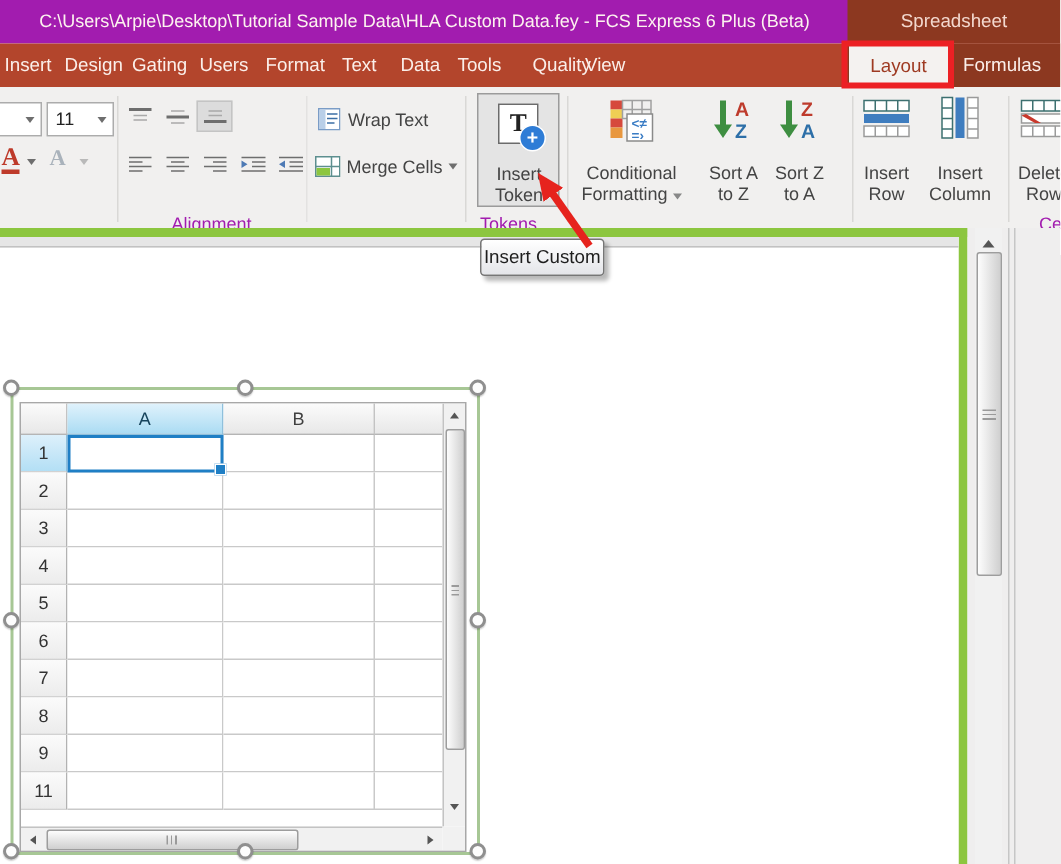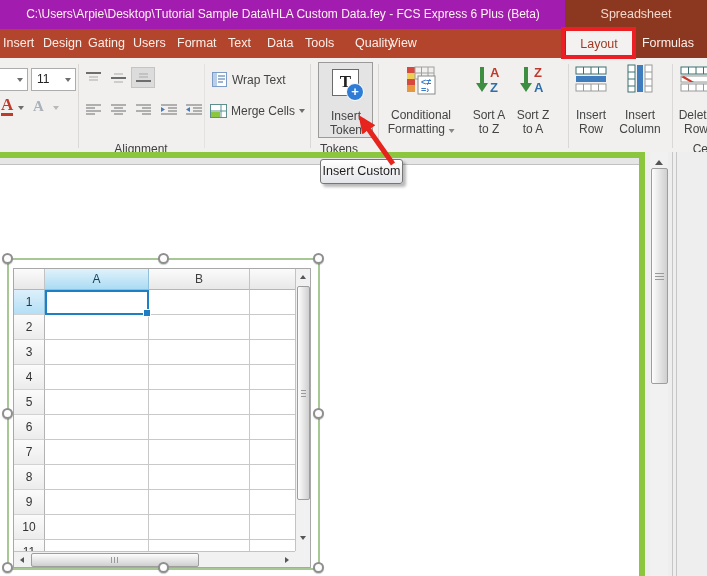--- a/index.html
+++ b/index.html
@@ -23,21 +23,21 @@
   
   #ribbon{left:0;top:58px;width:707px;height:94px;background:#F1F0EF;color:#444;}
   .vsep{top:6px;height:84px;width:1px;background:#D9D8D6;}
   .combo{top:10px;height:23px;background:#fff;border:1px solid #ACACAC;box-sizing:border-box;
       font-size:12px;color:#222;}
   .combo .val{position:absolute;left:5px;top:0;line-height:21px;}
   .dd{width:0;height:0;border-left:3.5px solid transparent;border-right:3.5px solid transparent;
       border-top:4px solid #6E6E6E;display:inline-block;}
   .combo .dd{position:absolute;right:4px;top:9px;}
   .lbl{font-size:12px;color:#444;white-space:nowrap;}
-  .glabel{font-size:12px;color:#404040;white-space:nowrap;top:84px;}
+  .glabel{font-size:12px;color:#a21caf;white-space:nowrap;top:84px;}
   .bigbtn-l1{top:46px;} .bigbtn-l2{top:60px;}
   .cmd{cursor:default;}
   .pressed{background:#DCDCDC;border:1px solid #C4C4C4;}
   
   svg{display:block;}
   
   #btn-insert-token{left:318px;top:4px;width:55px;height:76px;background:#E4E4E4;
       border:1px solid #9B9B9B;box-sizing:border-box;}
   #tok-sq{position:absolute;left:13px;top:6px;width:25px;height:25px;background:#fff;
       border:1.5px solid #6B6B6B;font-weight:bold;font-size:17px;color:#222;
@@ -456,26 +456,20 @@
             <div class="cell cb"></div>
             <div class="cell cc"></div>
           </div>
         <div class="srow">
             <div class="rh">9</div>
             <div class="cell ca"></div>
             <div class="cell cb"></div>
             <div class="cell cc"></div>
           </div>
         <div class="srow">
-            <div class="rh">10</div>
-            <div class="cell ca"></div>
-            <div class="cell cb"></div>
-            <div class="cell cc"></div>
-          </div>
-        <div class="srow">
             <div class="rh">11</div>
             <div class="cell ca"></div>
             <div class="cell cb"></div>
             <div class="cell cc"></div>
           </div>
       </div>
 
       <div id="active-cell">
         <div id="fill-handle"></div>
       </div>

